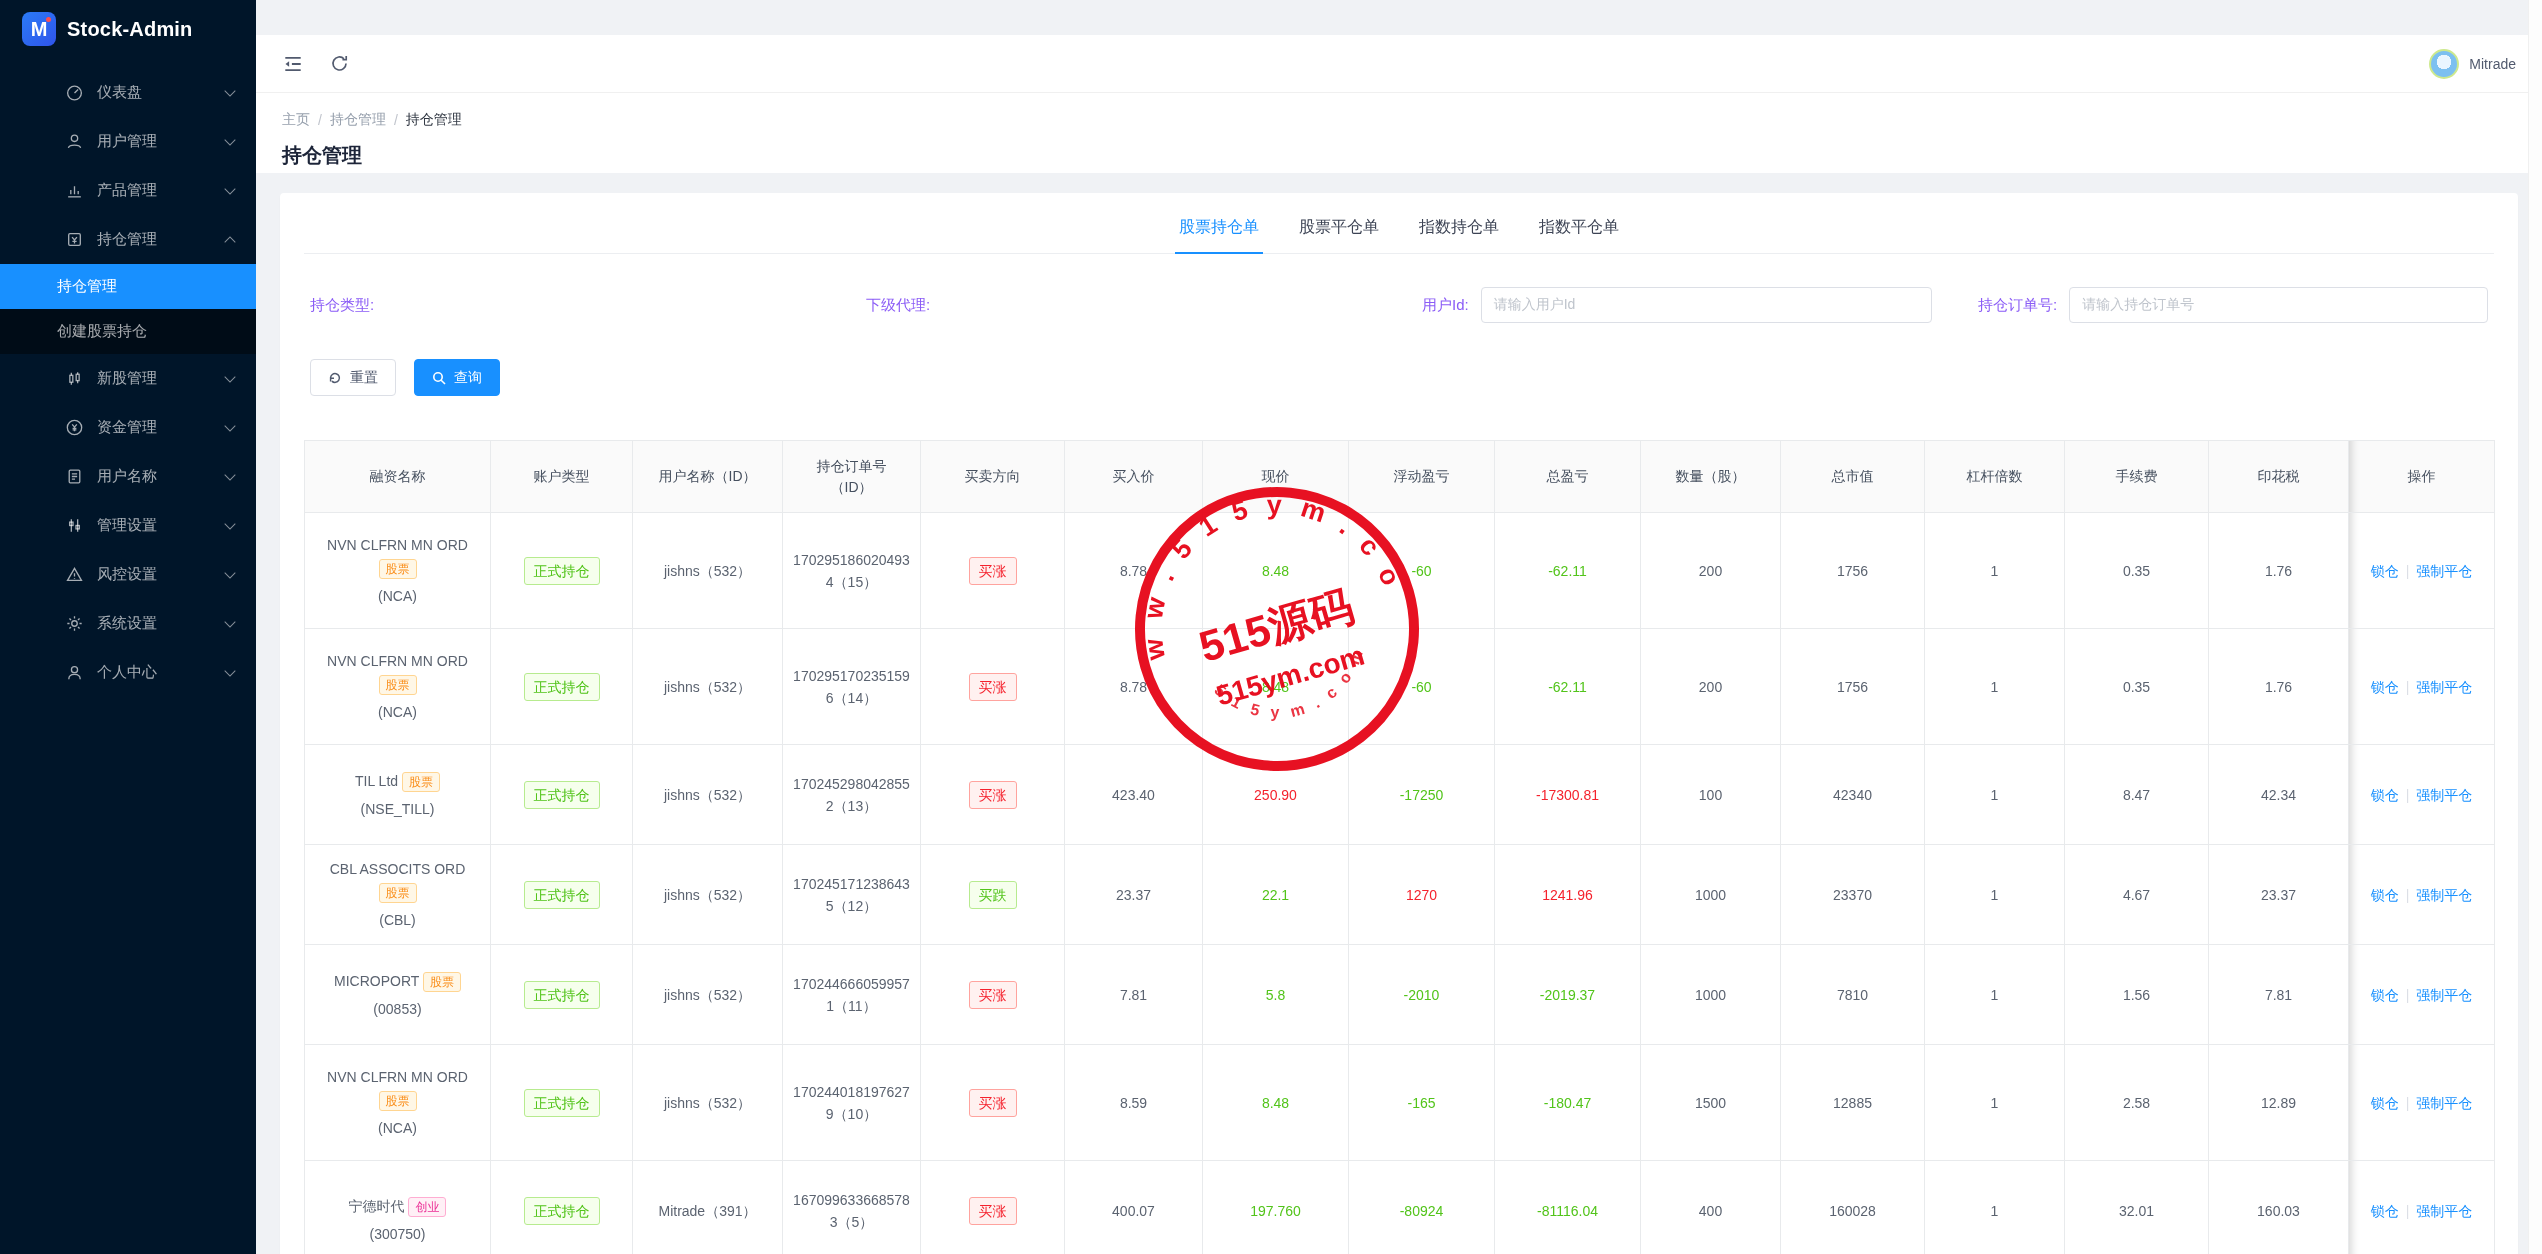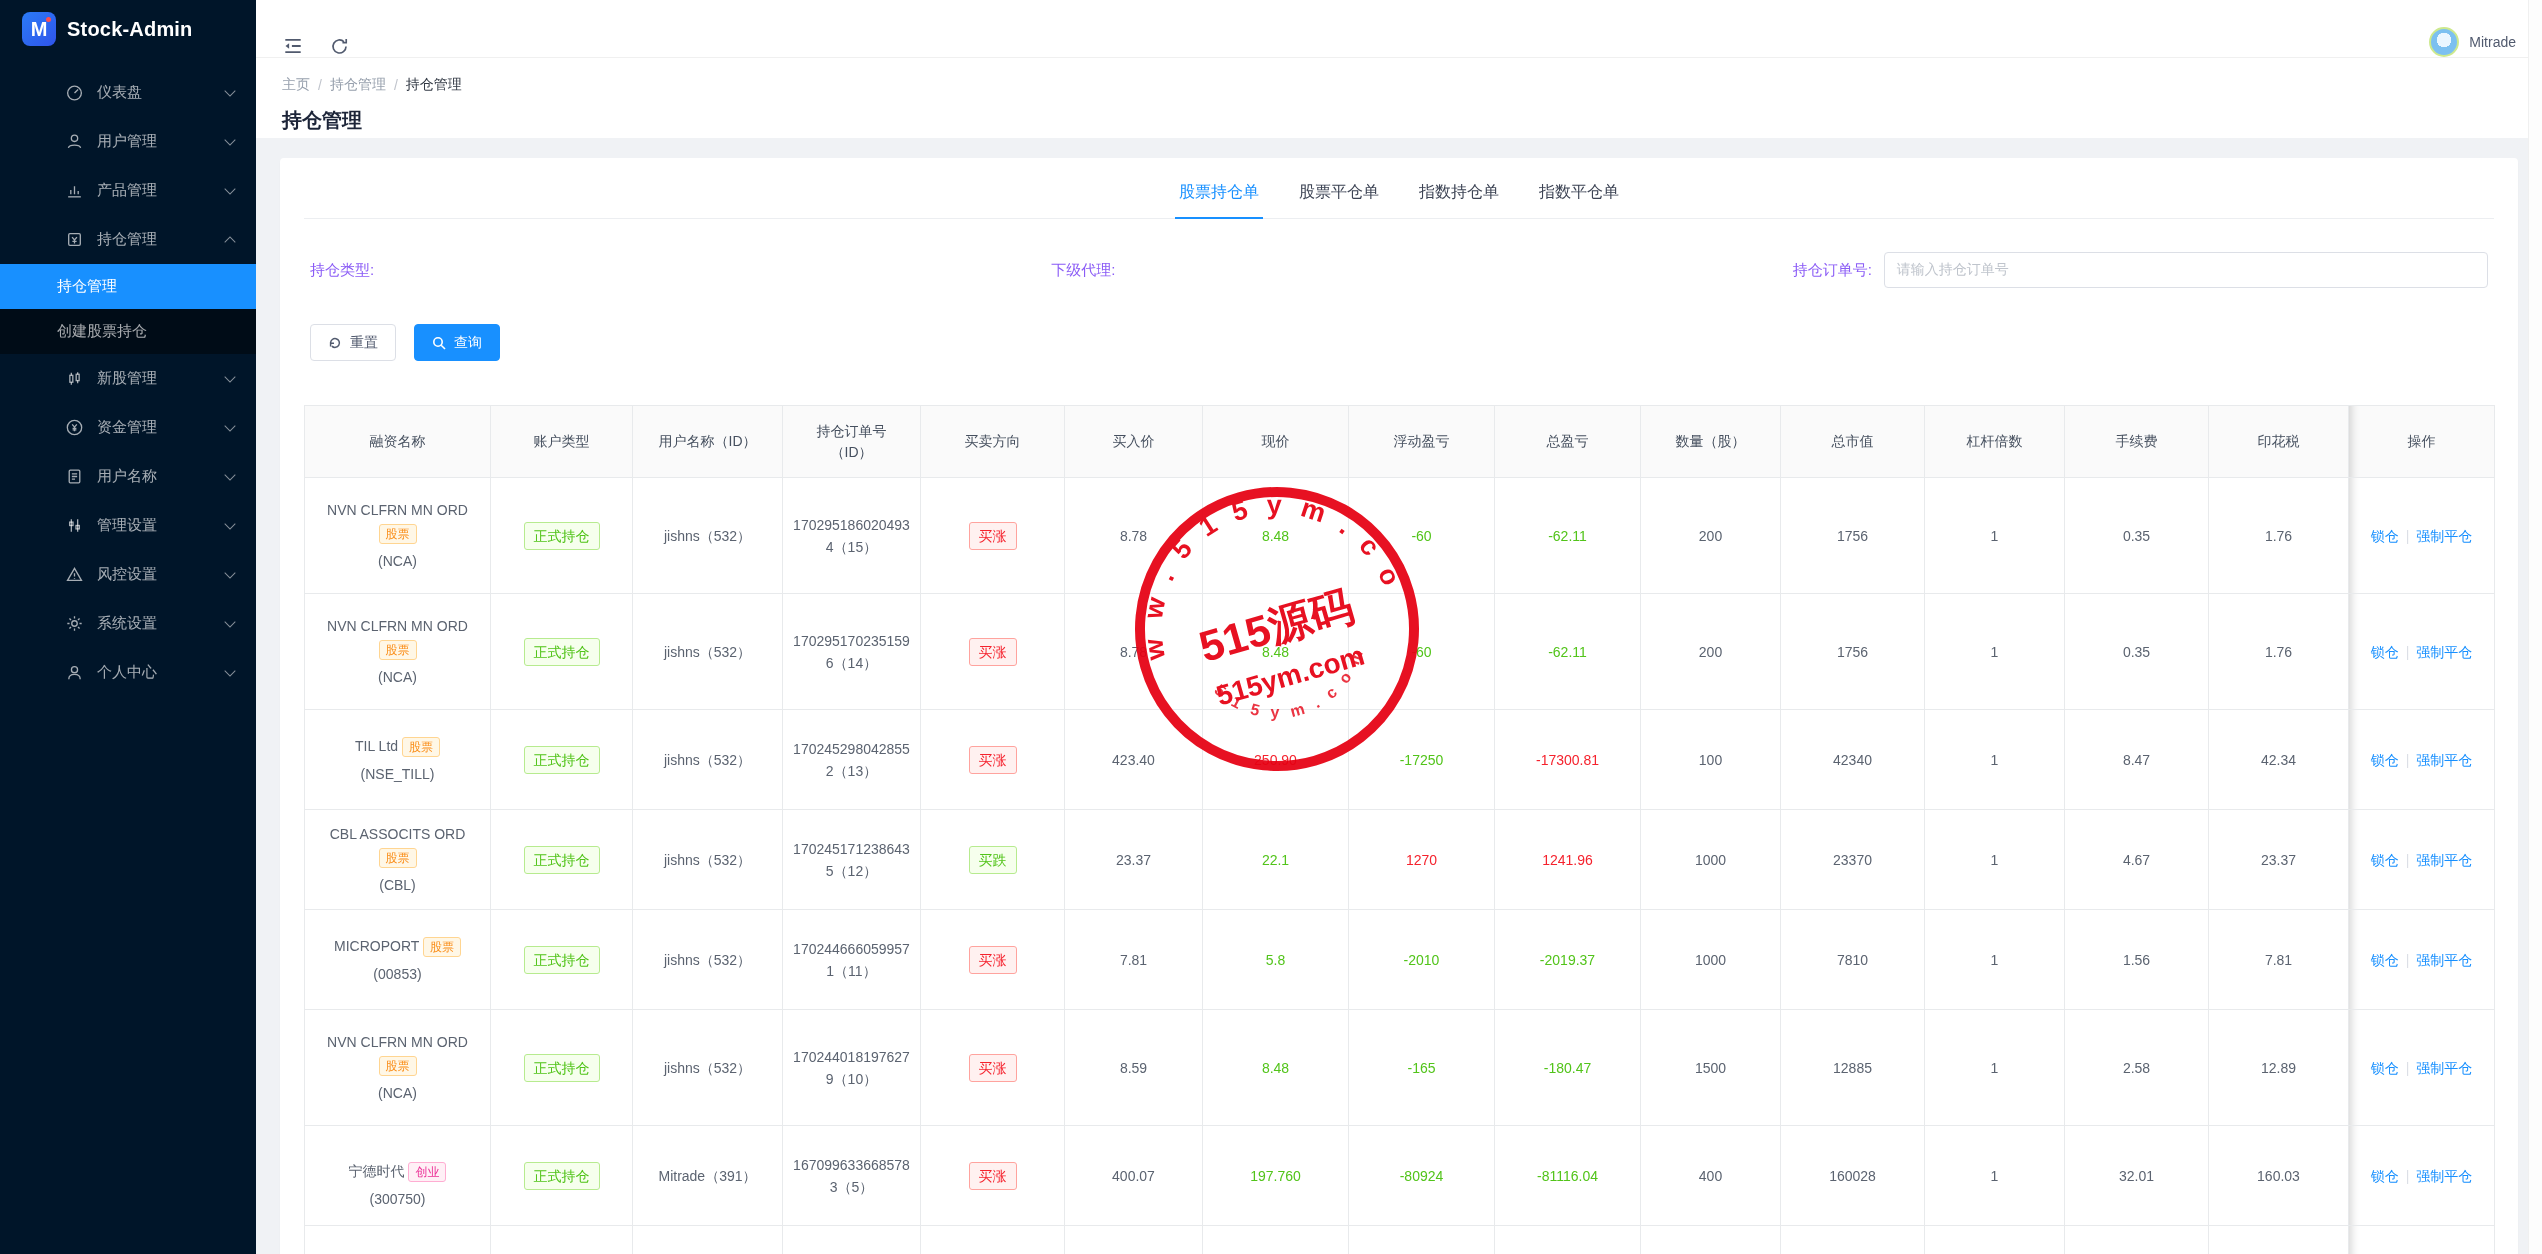--- a/index.html
+++ b/index.html
@@ -21,21 +21,21 @@
   .mi-icon{width:19px;height:19px;margin-right:13px;display:inline-flex;align-items:center;justify-content:center;flex:none;}
   .mi-label{flex:1;}
   .caret{width:7px;height:7px;border-right:1.5px solid currentColor;border-bottom:1.5px solid currentColor;
     transform:rotate(45deg);margin-top:-3px;opacity:.8;}
   .caret.up{transform:rotate(-135deg);margin-top:4px;}
   .submenu{background:#000c17;}
   .submenu-item{height:45px;display:flex;align-items:center;padding-left:57px;color:rgba(255,255,255,.65);font-size:15px;cursor:pointer;}
   .submenu-item.active{background:#1890ff;color:#fff;}
   
   .main{position:absolute;left:256px;top:0;width:2286px;height:1254px;}
-  .topbar{height:57px;background:#fff;display:flex;align-items:flex-end;justify-content:space-between;padding:0 26px;box-sizing:border-box;}
+  .topbar{height:57px;background:#fff;display:flex;align-items:center;justify-content:space-between;padding:0 26px;box-sizing:border-box;margin-top:35px;}
   .topbar-left{display:flex;align-items:center;gap:24px;}
   .tb-icon{width:22px;height:22px;display:inline-flex;align-items:center;justify-content:center;cursor:pointer;}
   .topbar-right{display:flex;align-items:center;gap:10px;}
   .avatar{width:30px;height:30px;border-radius:50%;background:radial-gradient(circle at 50% 42%,#eaf6ff 0 36%,#7cc0f0 37% 100%);
     border:2px solid #cde98e;box-sizing:border-box;}
   .username{font-size:14px;color:#515a6e;}
   .page-head{background:#fff;padding:18px 26px 0 26px;height:81px;box-sizing:border-box;border-top:1px solid #f0f0f0;}
   .breadcrumb{font-size:14px;color:#97a0ad;display:flex;gap:8px;align-items:center;}
   .breadcrumb .sep{color:#c0c4cc;}
   .breadcrumb .last{color:#333a45;}
@@ -257,20 +257,26 @@
           <div class="tab">股票平仓单</div>
           <div class="tab">指数持仓单</div>
           <div class="tab">指数平仓单</div>
         </div>
       <div class="filters" id="filters">
           <div class="filter-group">
             <span class="filter-label">持仓类型:</span>
           </div>
           <div class="filter-group">
             <span class="filter-label">下级代理:</span>
+          </div>
+          <div class="filter-group">
+            <span class="filter-label">用户Id:</span>
+            <div class="control">
+              <span class="val ph">请输入用户Id</span>
+            </div>
           </div>
           <div class="filter-group">
             <span class="filter-label">持仓订单号:</span>
             <div class="control">
               <span class="val ph">请输入持仓订单号</span>
             </div>
           </div>
         </div>
       <div class="btn-row">
         <div class="btn btn-reset">

